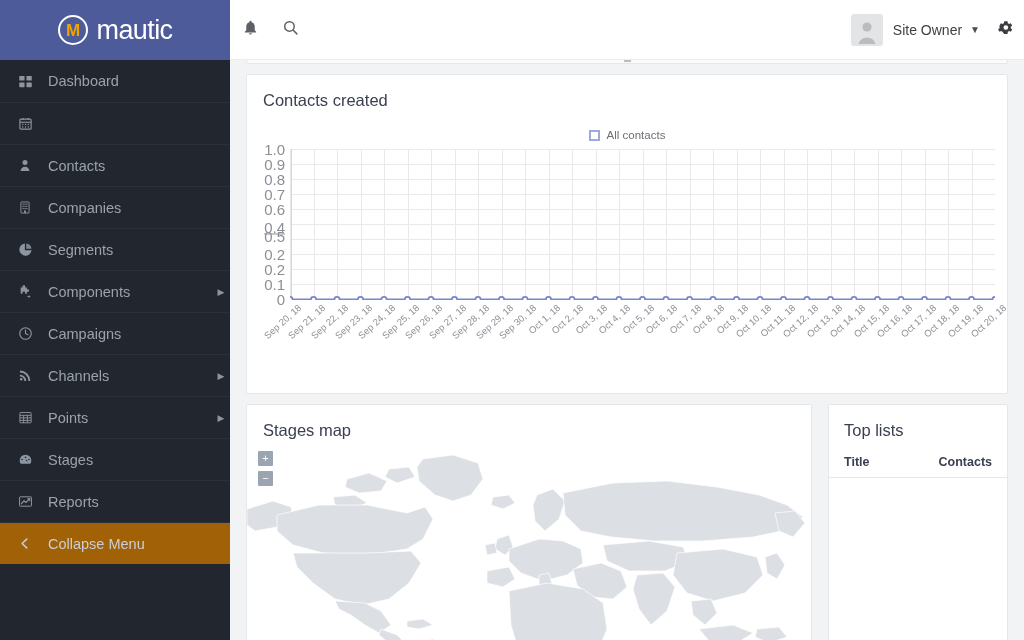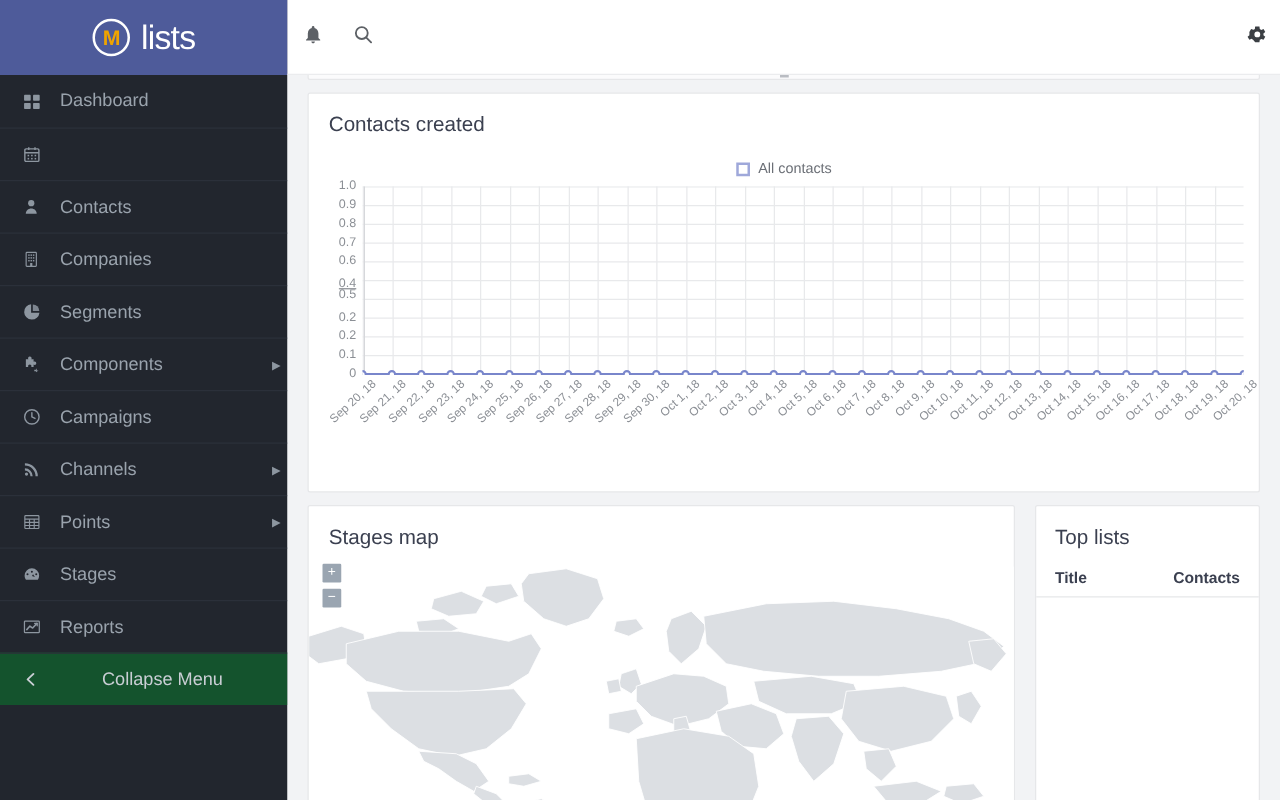--- a/index.html
+++ b/index.html
@@ -50,21 +50,21 @@
   .nav-item:first-of-type { border-top: none; }
   .nav-item .ico {
     width: 30px; flex: 0 0 30px;
     display: flex; align-items: center; justify-content: flex-start;
     color: #8d96a0;
   }
   .nav-item .label { flex: 1; }
   .nav-item .caret {
     width: 18px; color: #8d96a0; font-size: 9px; text-align: center;
   }
-  .nav-item.active { background: #14532d; color: #c9ced4; text-align: center; }
+  .nav-item.active { background: #a16207; color: #c9ced4; }
   .nav-item.active .ico { color: #c9ced4; }
 
   
   #header {
     position: absolute; left: 230px; top: 0;
     width: 794px; height: 60px;
     background: #ffffff;
     display: flex; align-items: center;
     border-bottom: 1px solid #ebecee;
   }
@@ -145,21 +145,21 @@
     background: #ffffff;
     margin-right: 7px;
   }
 
   #plot-wrap {
     position: absolute; left: 12px; top: 74px;
     width: 738px; height: 170px;
   }
   .ytick {
     position: absolute; right: 0;
-    font-size: 10px; color: #8b8f95;
+    font-size: 15px; color: #8b8f95;
     transform: translateY(-50%);
     text-align: right;
   }
   #yaxis { position: absolute; left: 0; top: 0; width: 26px; height: 151px; }
   #plot {
     position: absolute; left: 31px; top: 0;
     width: 705px; height: 151px;
   }
   #xlabels {
     position: absolute; left: 31px; top: 153px;
@@ -215,21 +215,21 @@
 </style>
 </head>
 <body>
 
 <div id="sidebar">
 
   <div id="brand">
     <div class="logo-mark">
       <span>M</span>
     </div>
-    <div class="logo-text">lists</div>
+    <div class="logo-text">mautic</div>
   </div>
 
   <div id="nav-list">
       <div class="nav-item">
         <div class="ico">
           <svg width="15" height="15" viewBox="0 0 24 24" fill="currentColor">
             <rect x="2" y="3" width="8.5" height="7.5" rx="1"></rect>
             <rect x="13.5" y="3" width="8.5" height="7.5" rx="1"></rect>
             <rect x="2" y="13.5" width="8.5" height="7.5" rx="1"></rect>
             <rect x="13.5" y="13.5" width="8.5" height="7.5" rx="1"></rect>
@@ -389,20 +389,30 @@
     <span>
       <svg width="17" height="17" viewBox="0 0 24 24" fill="none" stroke="currentColor" stroke-width="2.1">
         <circle cx="10.5" cy="10.5" r="6.7"></circle>
         <line x1="15.6" y1="15.6" x2="21" y2="21" stroke-linecap="round"></line>
       </svg>
     </span>
   </div>
 
   <div class="spacer"></div>
 
+  <div id="user-menu">
+    <div class="avatar">
+      <svg width="32" height="32" viewBox="0 0 32 32">
+        <circle cx="16" cy="13" r="4.6" fill="#b9bcc0"></circle>
+        <path d="M7.5 30 A8.8 8.8 0 0 1 24.5 30 Z" fill="#b9bcc0"></path>
+      </svg>
+    </div>
+    <div class="username">Site Owner</div>
+    <div class="dd-caret">▼</div>
+  </div>
 
   <div id="gear-btn">
     <span>
       <svg width="17" height="17" viewBox="0 0 24 24" fill="currentColor">
         <path d="M19.4 13a7.8 7.8 0 0 0 0-2l2.1-1.6-2-3.4-2.5 1a7.6 7.6 0 0 0-1.7-1L14.9 3H10.1l-.4 2.9a7.6 7.6 0 0 0-1.7 1l-2.5-1-2 3.4L3.6 11a7.8 7.8 0 0 0 0 2l-2.1 1.6 2 3.4 2.5-1c.5.4 1.1.8 1.7 1L10.1 21h4.8l.4-2.9c.6-.3 1.2-.6 1.7-1l2.5 1 2-3.4-2.1-1.7zM12.5 15.3a3.3 3.3 0 1 1 0-6.6 3.3 3.3 0 0 1 0 6.6z"></path>
       </svg>
     </span>
   </div>
 </div>
 

